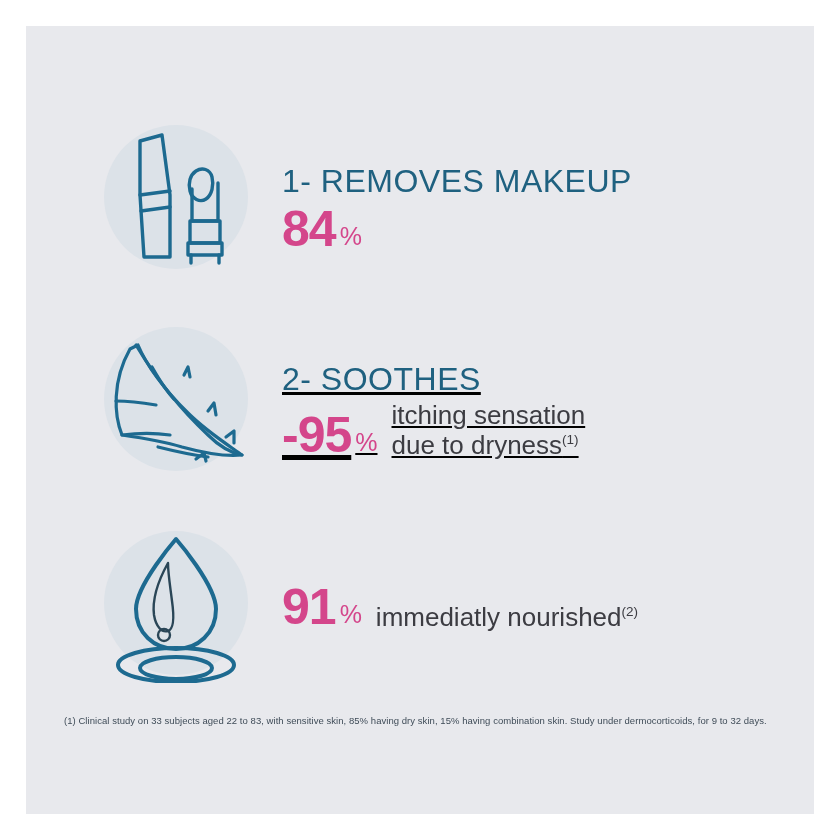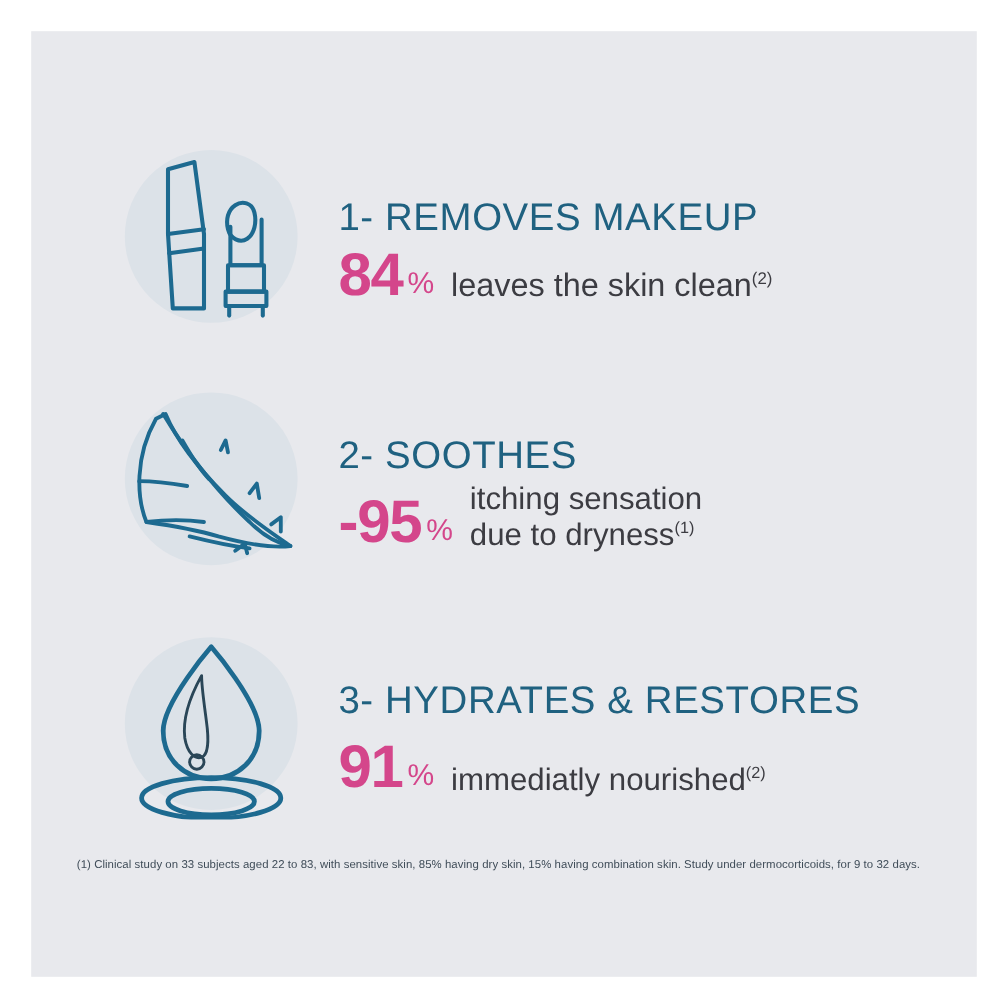--- a/index.html
+++ b/index.html
@@ -27,21 +27,21 @@
   
   .row {
     position: absolute;
     left: 0;
     width: 788px;
     height: 190px;
     display: flex;
     align-items: center;
   }
   #row-1 { top: 76px; }
-  #row-2 { top: 278px; }
+  #row-2 { top: 278px; text-decoration: underline; }
   #row-3 { top: 482px; }
 
   .icon-wrap {
     position: relative;
     width: 160px;
     height: 160px;
     margin-left: 70px;
     flex: 0 0 160px;
     display: flex;
     align-items: center;
@@ -155,21 +155,20 @@
           <path d="M123 138 L123 146"></path>
         </g>
       </svg>
     </div>
 
     <div class="texts">
       <div class="heading">1- REMOVES MAKEUP</div>
       <div class="stat-line">
         <span class="stat-number">84</span>
         <span class="stat-pct">%</span>
-        <span class="stat-desc"><span>leaves the skin clean</span><sup>(2)</sup></span>
       </div>
     </div>
   </div>
 
   <div class="row" id="row-2">
 
     <div class="icon-wrap">
       <div class="icon-disc"></div>
       <svg class="icon-art" viewBox="0 0 160 160">
         <g fill="none" stroke="#1d6a90" stroke-width="3.2" stroke-linejoin="round" stroke-linecap="round">
@@ -217,21 +216,20 @@
 
           <circle cx="68" cy="112" r="6" stroke-width="2.4" stroke="#2a4657"></circle>
 
           <ellipse cx="80" cy="142" rx="58" ry="17" stroke-width="4"></ellipse>
           <ellipse cx="80" cy="145" rx="36" ry="11" stroke-width="4"></ellipse>
         </g>
       </svg>
     </div>
 
     <div class="texts">
-      <div class="heading">3- HYDRATES &amp; RESTORES</div>
       <div class="stat-line">
         <span class="stat-number">91</span>
         <span class="stat-pct">%</span>
         <span class="stat-desc two-line"><br><span>immediatly nourished</span><sup>(2)</sup></span>
       </div>
     </div>
   </div>
 
   <div id="footnotes">
     <div class="footnote">(1) Clinical study on 33 subjects aged 22 to 83, with sensitive skin, 85% having dry skin, 15% having combination skin. Study under dermocorticoids, for 9 to 32 days.</div>

